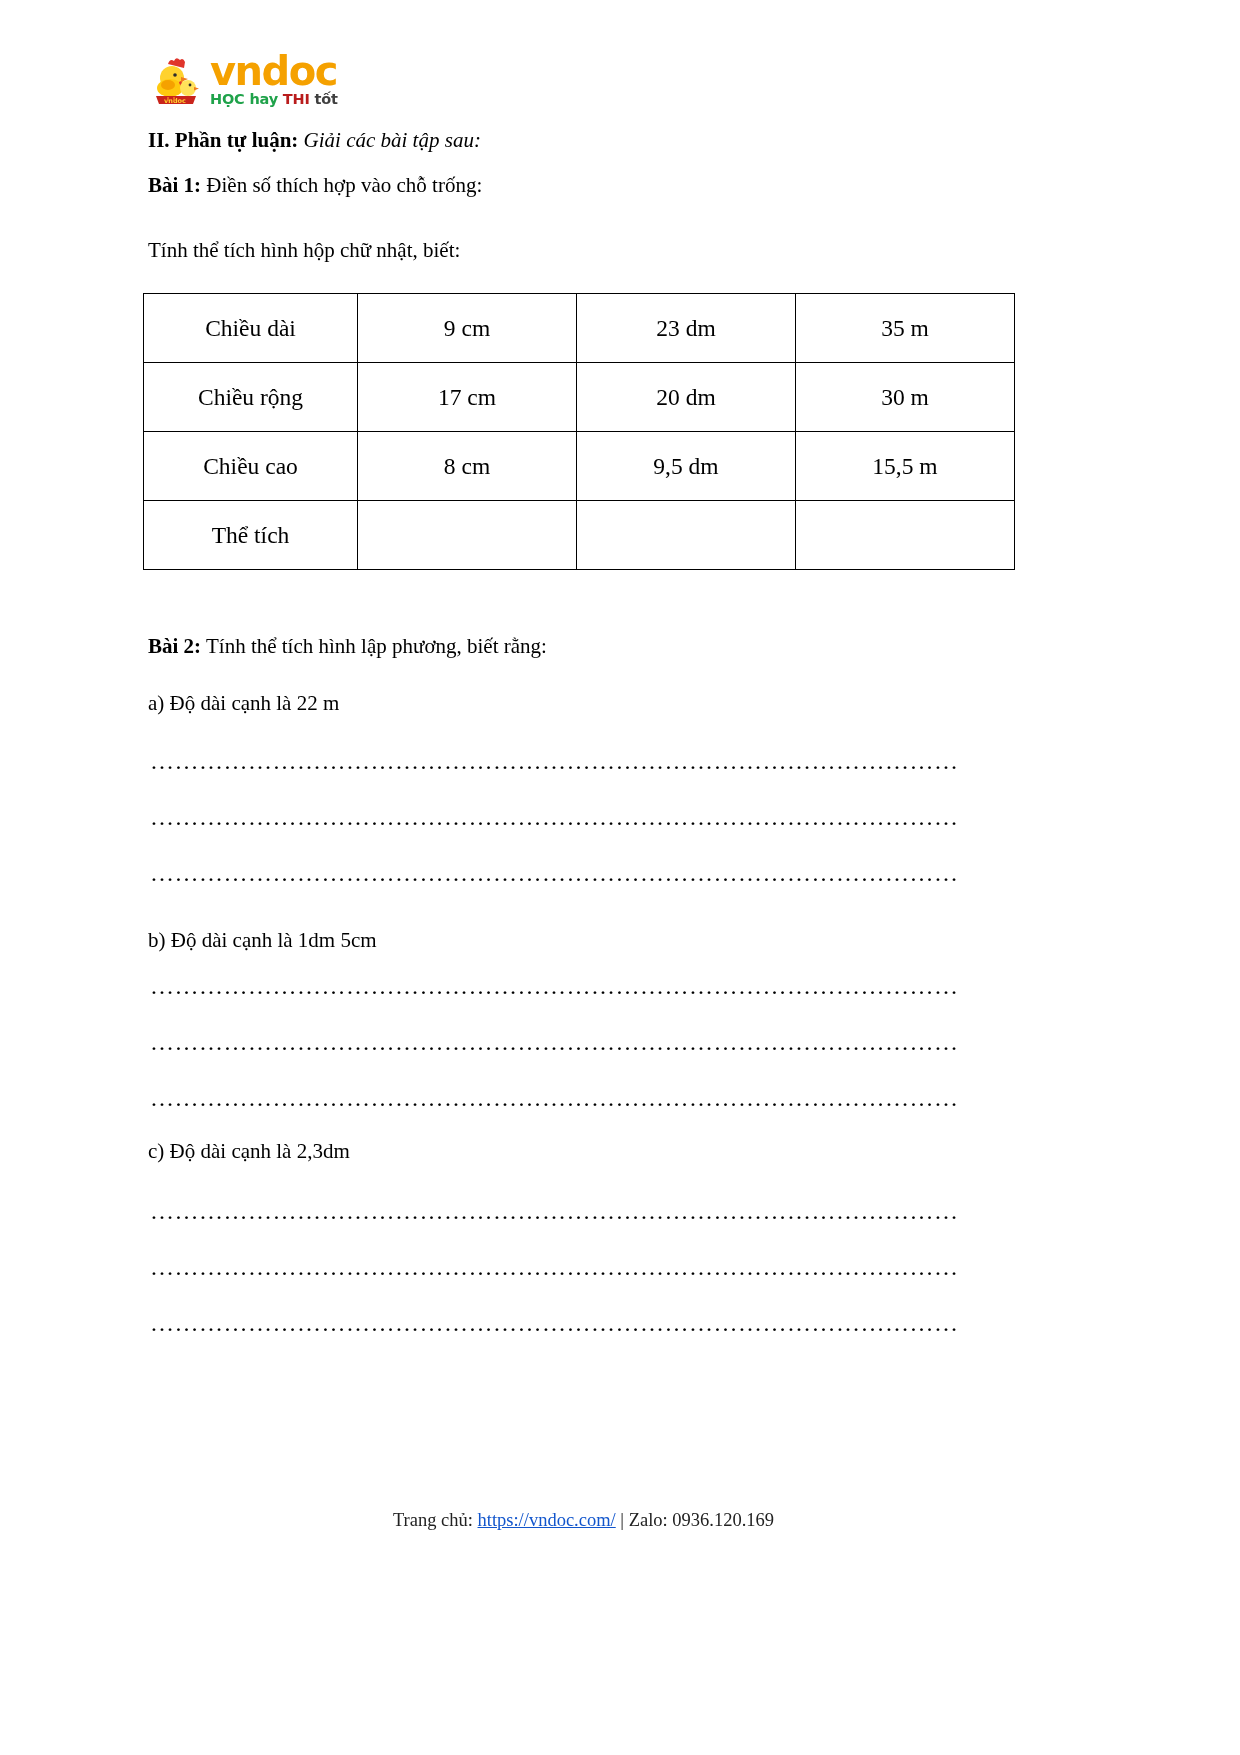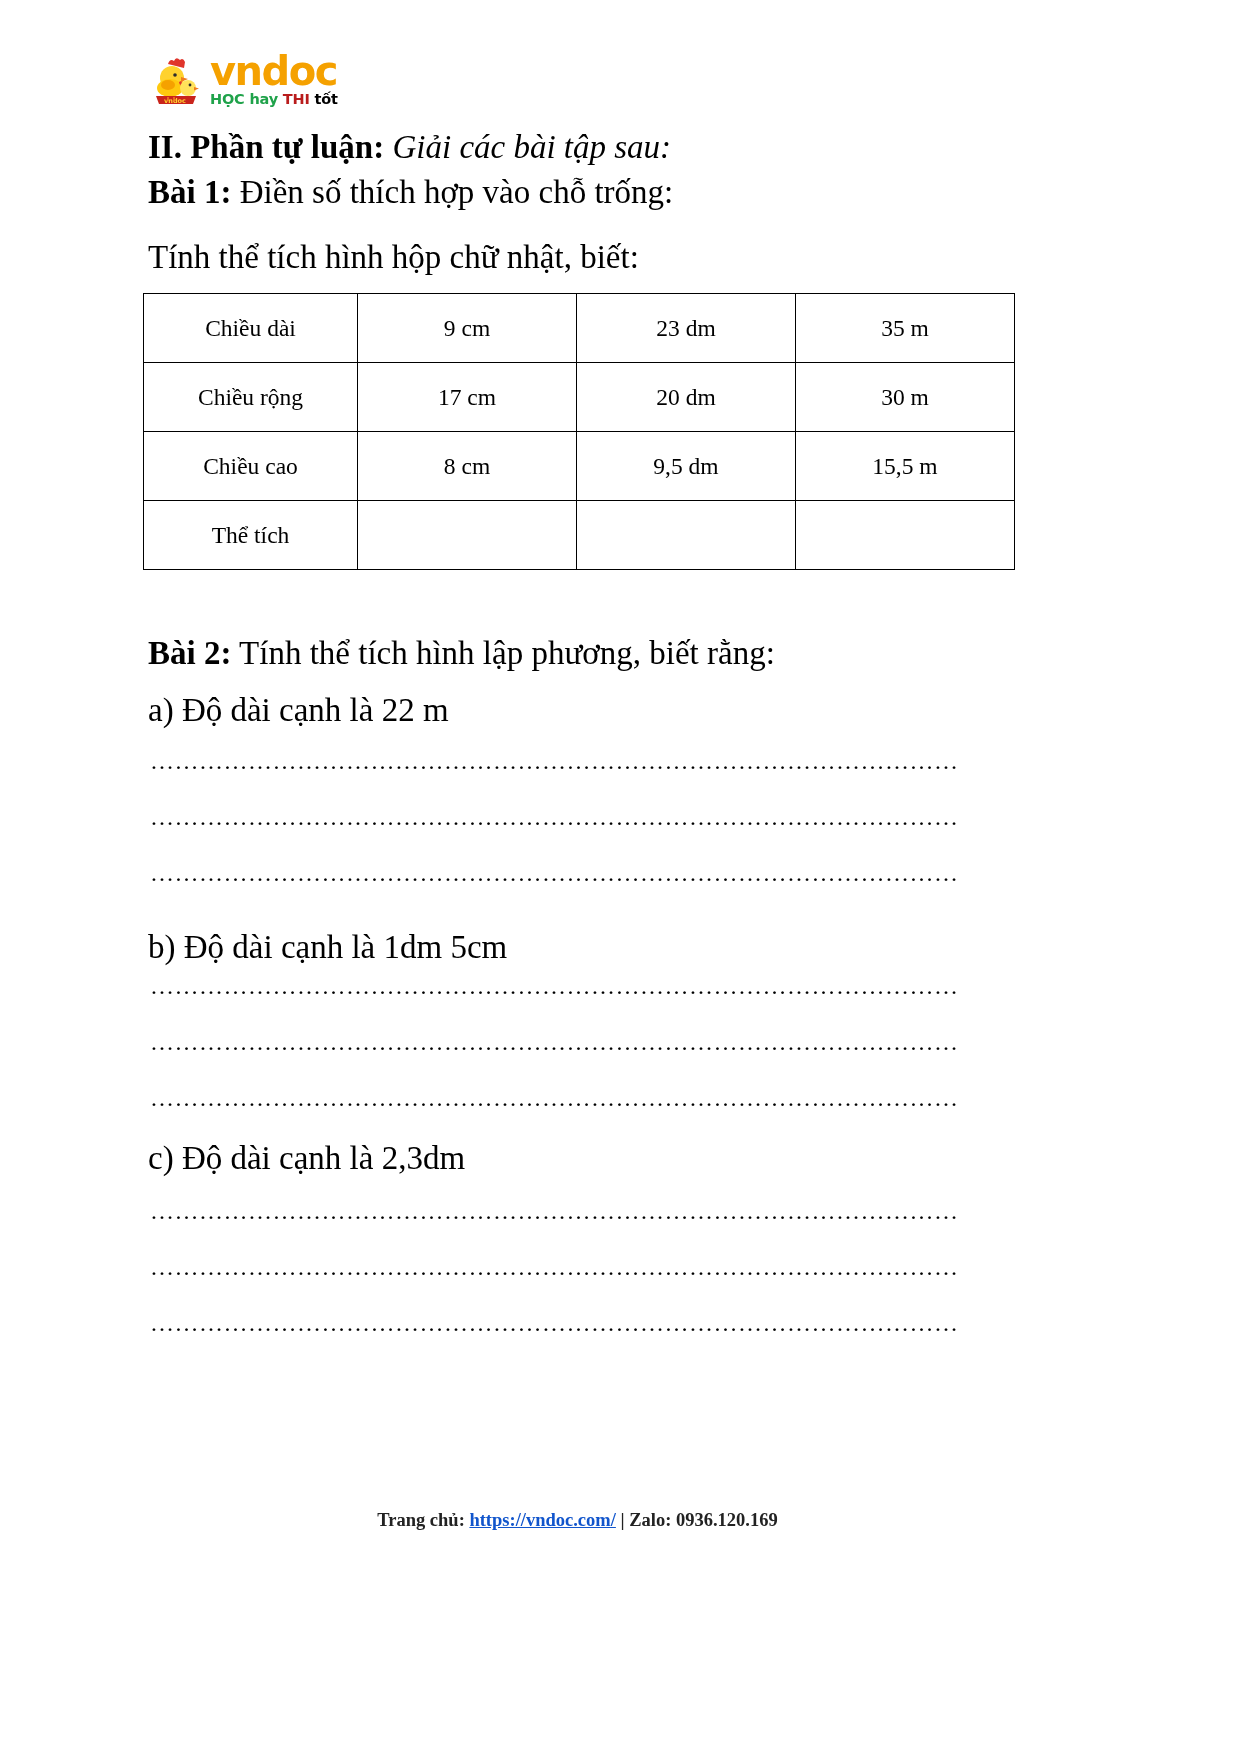--- a/index.html
+++ b/index.html
@@ -60,27 +60,27 @@
     margin-top: 2px;
     font-family: "DejaVu Sans", sans-serif;
     font-weight: bold;
     font-size: 14.5px;
     letter-spacing: -0.2px;
     white-space: nowrap;
   }
   .tag-hoc  { color: #1FA24A; }
   .tag-hay  { color: #1FA24A; }
   .tag-thi  { color: #b91c1c; }
-  .tag-tot  { color: #000000; }
+  .tag-tot  { color: #404040; }
 
   
   .line {
     position: absolute;
     left: 148px;
-    font-size: 33px;
+    font-size: 21px;
     line-height: 1.25;
     white-space: nowrap;
   }
   .bold { font-weight: bold; }
   .ital { font-style: italic; }
 
   
   table.qtable {
     position: absolute;
     left: 143px;
@@ -108,28 +108,27 @@
     font-size: 24px;
     letter-spacing: 0.5px;
     overflow: hidden;
     white-space: nowrap;
     color: #000;
   }
 
   
   .footer {
     position: absolute;
-    left: 6px;
+    left: 12px;
     top: 1510px;
     width: 1143px;
     text-align: center;
     font-size: 18.5px;
     font-family: "Liberation Serif", serif;
     color: #222222;
-    font-weight: bold;
   }
   .footer a {
     color: #1155cc;
     text-decoration: underline;
   }
 </style>
 </head>
 <body>
 
 <div class="page">

